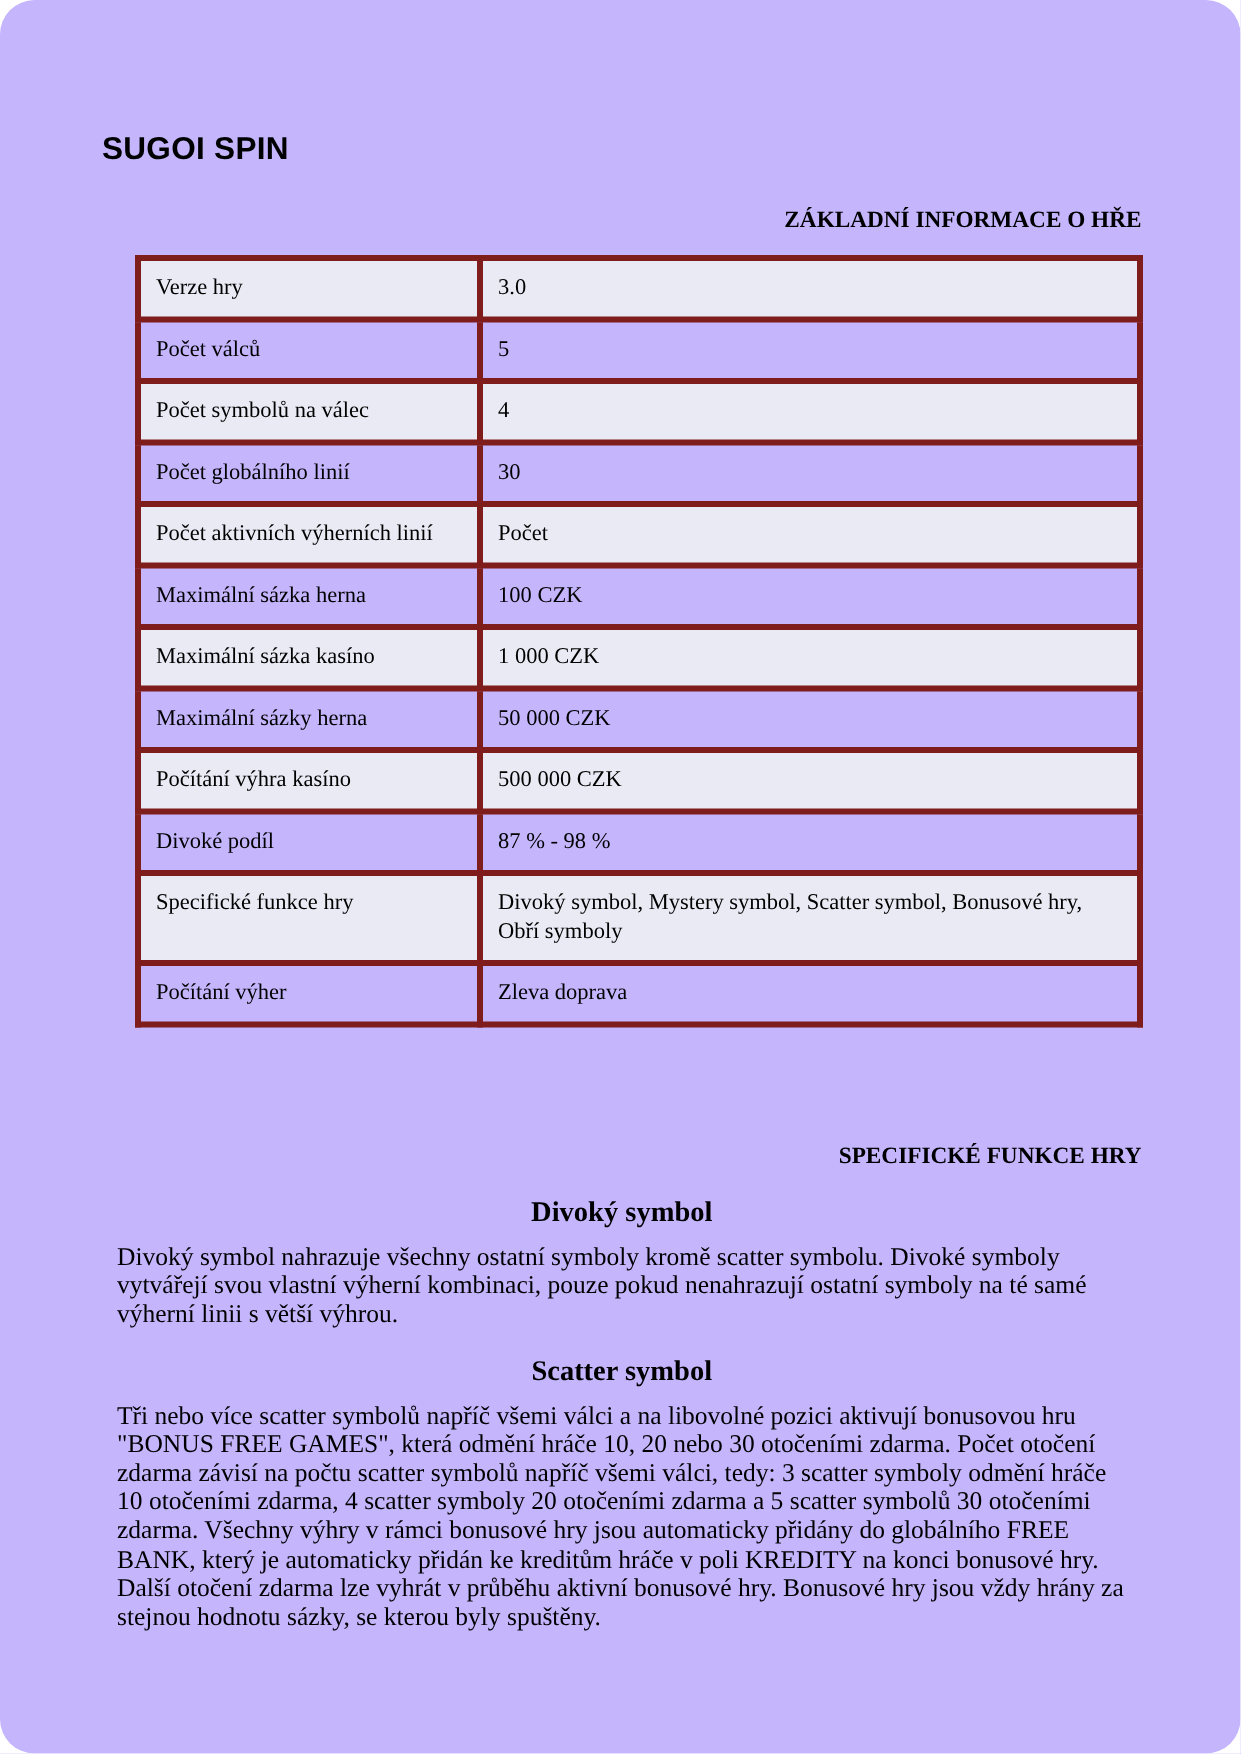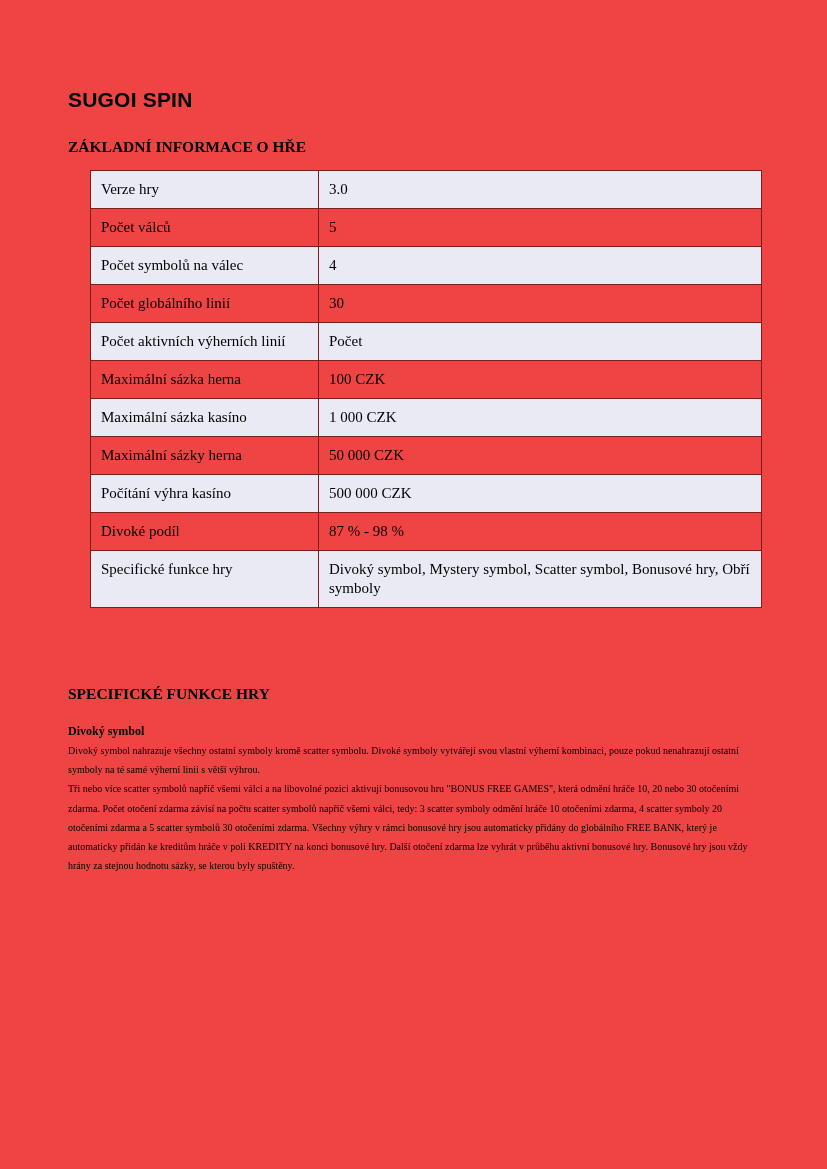--- a/index.html
+++ b/index.html
@@ -4,72 +4,75 @@
 <style>
   html, body {
     margin: 0;
     padding: 0;
     background: #ffffff;
   }
   .page {
     position: relative;
     width: 827px;
     height: 1169px;
-    background: #ef4444;
+    background: #c4b5fd;
     overflow: hidden;
     color: #000000;
     font-family: "Liberation Serif", serif;
+    border-radius: 23px;
   }
   .content {
     padding: 88px 66px 0 68px;
   }
   .doc-title {
     margin: 0;
     font-family: "Liberation Sans", sans-serif;
     font-weight: bold;
     font-size: 21px;
     line-height: 23px;
     letter-spacing: 0.2px;
   }
   .section-heading {
     margin: 26px 0 0 0;
     font-family: "Liberation Serif", serif;
     font-weight: bold;
     font-size: 15.5px;
     line-height: 19px;
+    text-align: right;
   }
   .section-heading.second {
     margin-top: 76px;
   }
   table.info-table {
     border-collapse: collapse;
     table-layout: fixed;
     width: 672px;
     margin: 14px 0 0 22px;
   }
   table.info-table td {
-    border: 1px solid #7f1d1d;
+    border: 4px solid #7f1d1d;
     font-size: 15px;
     line-height: 19px;
     padding: 9px 9px 9px 10px;
     vertical-align: top;
     word-wrap: break-word;
   }
   table.info-table tr:nth-child(odd) td {
     background: #E9EAF4;
   }
   .subsection-title {
     margin: 19px 0 0 0;
     font-weight: bold;
-    font-size: 12px;
+    font-size: 19px;
     line-height: 19px;
+    text-align: center;
   }
   .body-paragraph {
-    margin: 0;
-    font-size: 10px;
+    margin: 10px;
+    font-size: 17px;
     line-height: 19.2px;
     max-width: 694px;
   }
 </style>
 </head>
 <body>
 
 <div class="page">
   <div class="content">
 
@@ -120,24 +123,29 @@
           <td>500 000 CZK</td>
         </tr>
         <tr>
           <td>Divoké podíl</td>
           <td>87 % - 98 %</td>
         </tr>
         <tr>
           <td>Specifické funkce hry</td>
           <td>Divoký symbol, Mystery symbol, Scatter symbol, Bonusové hry, Obří symboly</td>
         </tr>
+        <tr>
+          <td>Počítání výher</td>
+          <td>Zleva doprava</td>
+        </tr>
       </tbody>
     </table>
 
     <h2 class="section-heading second">SPECIFICKÉ FUNKCE HRY</h2>
 
     <h3 class="subsection-title">Divoký symbol</h3>
     <p class="body-paragraph">Divoký symbol nahrazuje všechny ostatní symboly kromě scatter symbolu. Divoké symboly vytvářejí svou vlastní výherní kombinaci, pouze pokud nenahrazují ostatní symboly na té samé výherní linii s větší výhrou.</p>
 
+    <h3 class="subsection-title">Scatter symbol</h3>
     <p class="body-paragraph">Tři nebo více scatter symbolů napříč všemi válci a na libovolné pozici aktivují bonusovou hru "BONUS FREE GAMES", která odmění hráče 10, 20 nebo 30 otočeními zdarma. Počet otočení zdarma závisí na počtu scatter symbolů napříč všemi válci, tedy: 3 scatter symboly odmění hráče 10 otočeními zdarma, 4 scatter symboly 20 otočeními zdarma a 5 scatter symbolů 30 otočeními zdarma. Všechny výhry v rámci bonusové hry jsou automaticky přidány do globálního FREE BANK, který je automaticky přidán ke kreditům hráče v poli KREDITY na konci bonusové hry. Další otočení zdarma lze vyhrát v průběhu aktivní bonusové hry. Bonusové hry jsou vždy hrány za stejnou hodnotu sázky, se kterou byly spuštěny.</p>
 
   </div>
 </div>
 
 </body></html>

